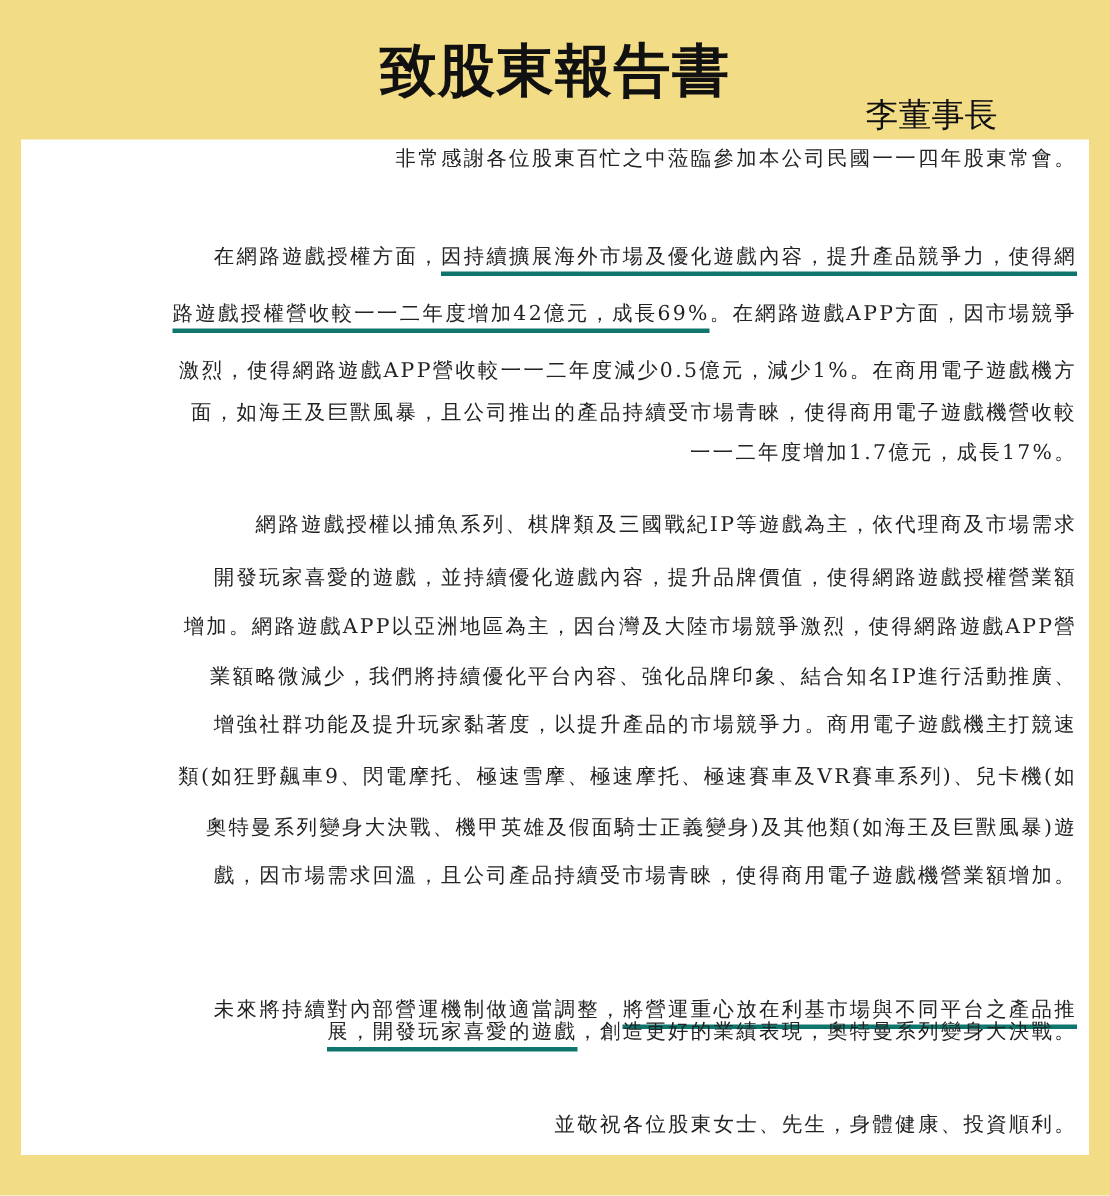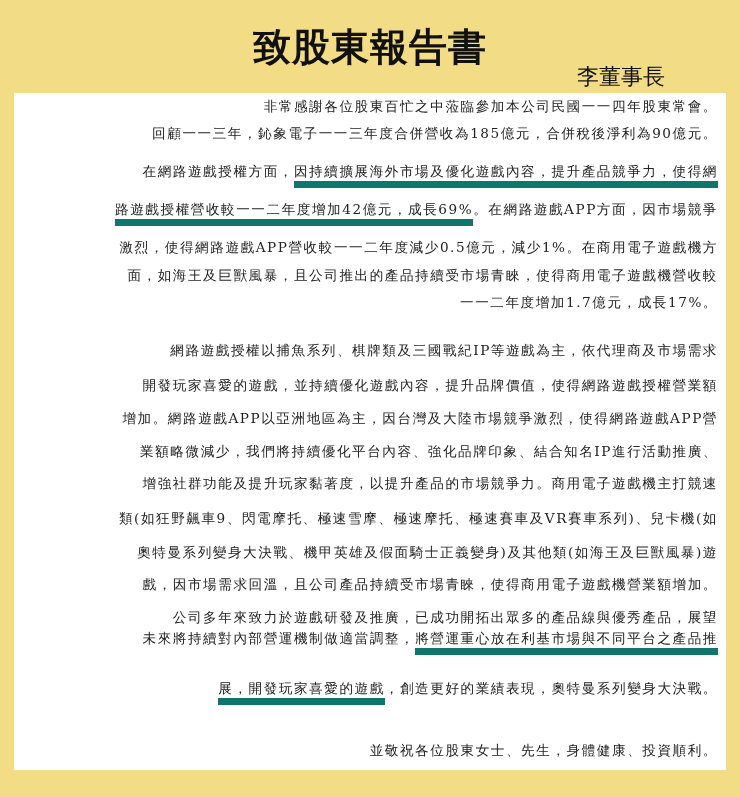--- a/index.html
+++ b/index.html
@@ -40,46 +40,46 @@
     left: 48px;
     width: 670px;
     font-size: 13.6px;
     letter-spacing: 1.55px;
     color: #222;
     white-space: nowrap;
     line-height: 20px;
     text-align: right;
   }
   .hl {
-    border-bottom: 7px solid #0f766e;
+    border-bottom: 3px solid #0f766e;
     padding-bottom: 2px;
   }
 </style>
 </head>
 <body>
 
 <div class="title">致股東報告書</div>
 <div class="signature">李董事長</div>
 
 <div class="panel"></div>
 
 <div id="letter">
   <div class="line" style="top:96px"><span style="padding-left:28px"></span><span>非常感謝各位股東百忙之中蒞臨參加本公司民國一一四年股東常會。</span></div>
-  <div class="line" style="top:123px"><span style="padding-left:28px"></span><span>回顧一一三年，鈊象電子一一三年度合併營收為185億元，合併稅後淨利為90億元。</span></div>
+  <div class="line" style="top:123px"><span style="padding-left:28px"></span></div>
   <div class="line" style="top:161px"><span>在網路遊戲授權方面，</span><span class="hl">因持續擴展海外市場及優化遊戲內容，提升產品競爭力，使得網</span></div>
   <div class="line" style="top:199px"><span class="hl">路遊戲授權營收較一一二年度增加42億元，成長69%</span><span>。在網路遊戲APP方面，因市場競爭</span></div>
   <div class="line" style="top:237px"><span>激烈，使得網路遊戲APP營收較一一二年度減少0.5億元，減少1%。在商用電子遊戲機方</span></div>
   <div class="line" style="top:265px"><span>面，如海王及巨獸風暴，且公司推出的產品持續受市場青睞，使得商用電子遊戲機營收較</span></div>
   <div class="line" style="top:292px"><span>一一二年度增加1.7億元，成長17%。</span></div>
   <div class="line" style="top:340px"><span style="padding-left:28px"></span><span>網路遊戲授權以捕魚系列、棋牌類及三國戰紀IP等遊戲為主，依代理商及市場需求</span></div>
   <div class="line" style="top:375px"><span>開發玩家喜愛的遊戲，並持續優化遊戲內容，提升品牌價值，使得網路遊戲授權營業額</span></div>
   <div class="line" style="top:408px"><span>增加。網路遊戲APP以亞洲地區為主，因台灣及大陸市場競爭激烈，使得網路遊戲APP營</span></div>
   <div class="line" style="top:441px"><span>業額略微減少，我們將持續優化平台內容、強化品牌印象、結合知名IP進行活動推廣、</span></div>
   <div class="line" style="top:473px"><span>增強社群功能及提升玩家黏著度，以提升產品的市場競爭力。商用電子遊戲機主打競速</span></div>
   <div class="line" style="top:508px"><span>類(如狂野飆車9、閃電摩托、極速雪摩、極速摩托、極速賽車及VR賽車系列)、兒卡機(如</span></div>
   <div class="line" style="top:542px"><span>奧特曼系列變身大決戰、機甲英雄及假面騎士正義變身)及其他類(如海王及巨獸風暴)遊</span></div>
   <div class="line" style="top:574px"><span>戲，因市場需求回溫，且公司產品持續受市場青睞，使得商用電子遊戲機營業額增加。</span></div>
-  <div class="line" style="top:607px"><span style="padding-left:28px"></span><span>公司多年來致力於遊戲研發及推廣，已成功開拓出眾多的產品線與優秀產品，展望</span></div>
-  <div class="line" style="top:628px"><span>未來將持續對內部營運機制做適當調整，</span><span class="hl">將營運重心放在利基市場與不同平台之產品推</span></div>
+  <div class="line" style="top:607px"><span style="padding-left:28px"></span></div>
+  <div class="line" style="top:663px"><span>未來將持續對內部營運機制做適當調整，</span><span class="hl">將營運重心放在利基市場與不同平台之產品推</span></div>
   <div class="line" style="top:678px"><span class="hl">展，開發玩家喜愛的遊戲</span><span>，創造更好的業績表現，奧特曼系列變身大決戰。</span></div>
   <div class="line" style="top:711px"><span style="padding-left:28px"></span></div>
   <div class="line" style="top:740px"><span style="padding-left:28px"></span><span>並敬祝各位股東女士、先生，身體健康、投資順利。</span></div>
 </div>
 
 </body></html>

